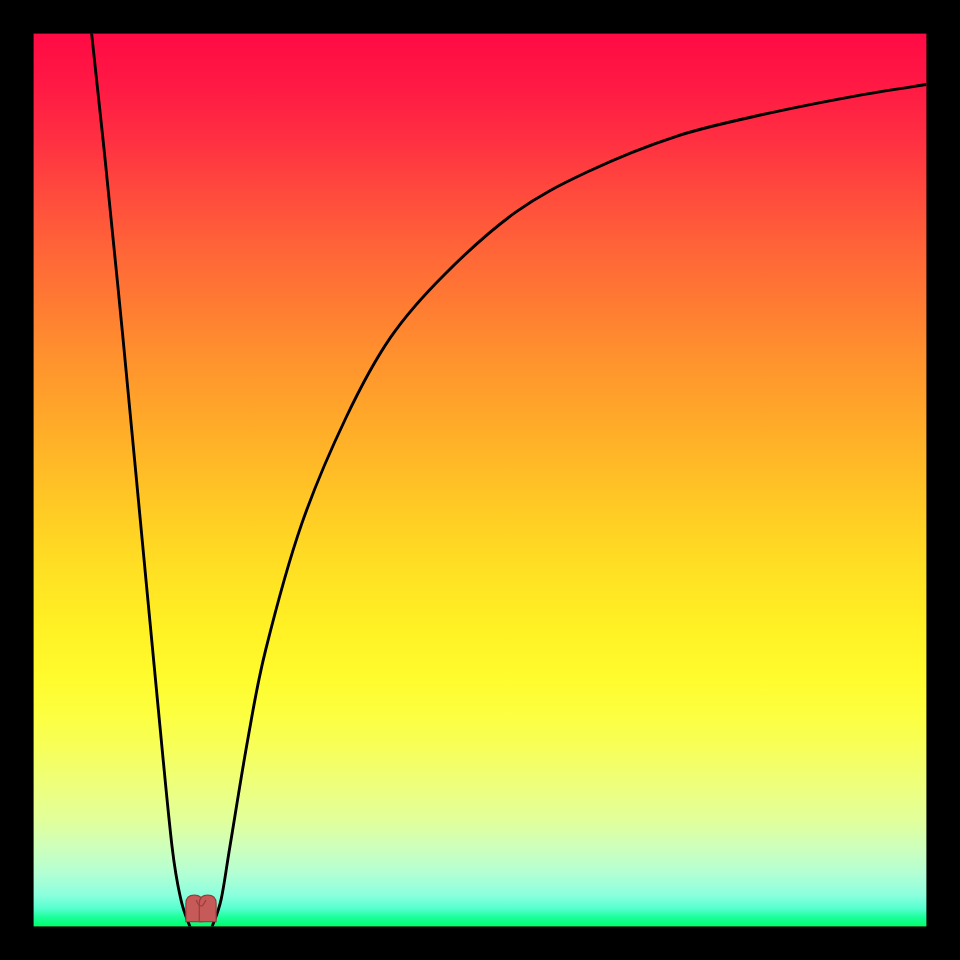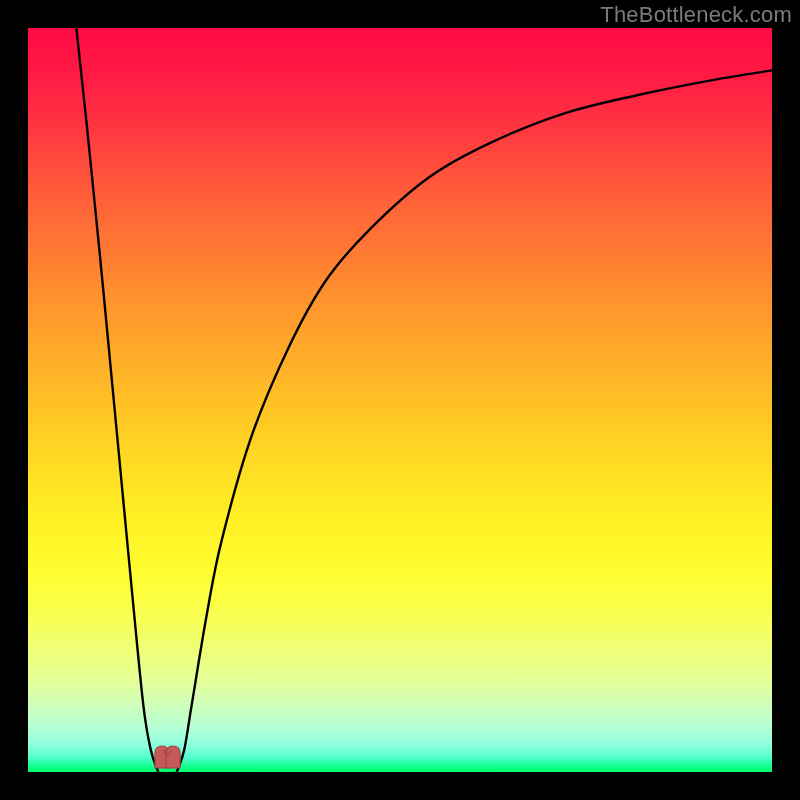--- a/index.html
+++ b/index.html
@@ -86,14 +86,13 @@
                L 140.92 740 Z" fill="#c65a58" stroke="#9a3e3c" stroke-width="1"></path>
           <path d="M 138.08 740
                L 138.08 725
                Q 138.08 718 145.08 718
                Q 152.08 718 152.08 725
                L 152.08 740 Z" fill="#c65a58" stroke="#9a3e3c" stroke-width="1"></path>
           <path d="M 135.5 722 Q 139.5 732 143.5 722" fill="none" stroke="#9a3e3c" stroke-width="1"></path>
         </g>
     </svg>
   </div>
-  <div class="watermark">TheBottleneck.com</div>
 </div>
 
 </body></html>

